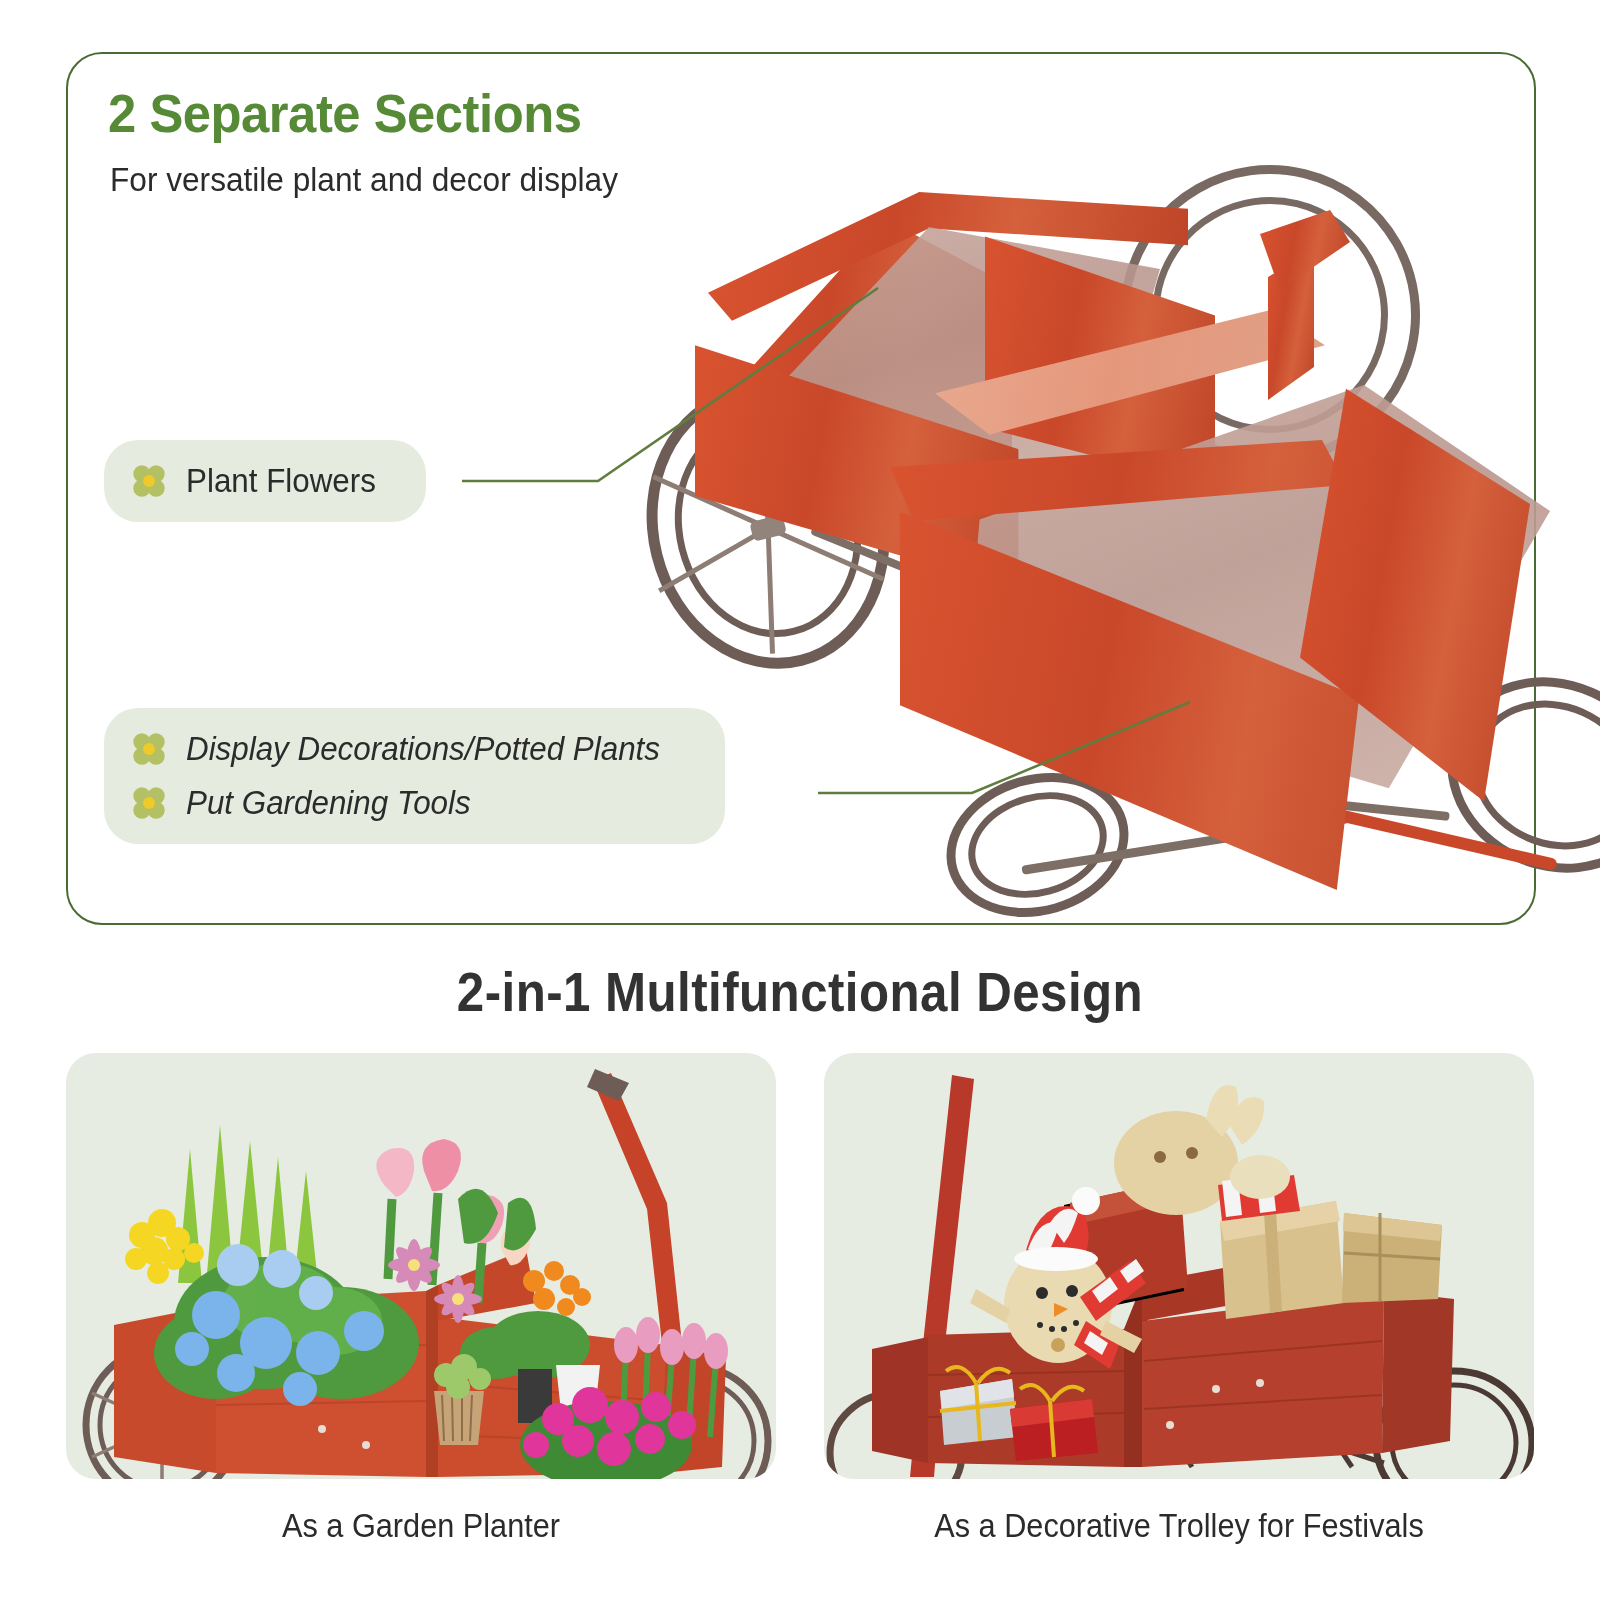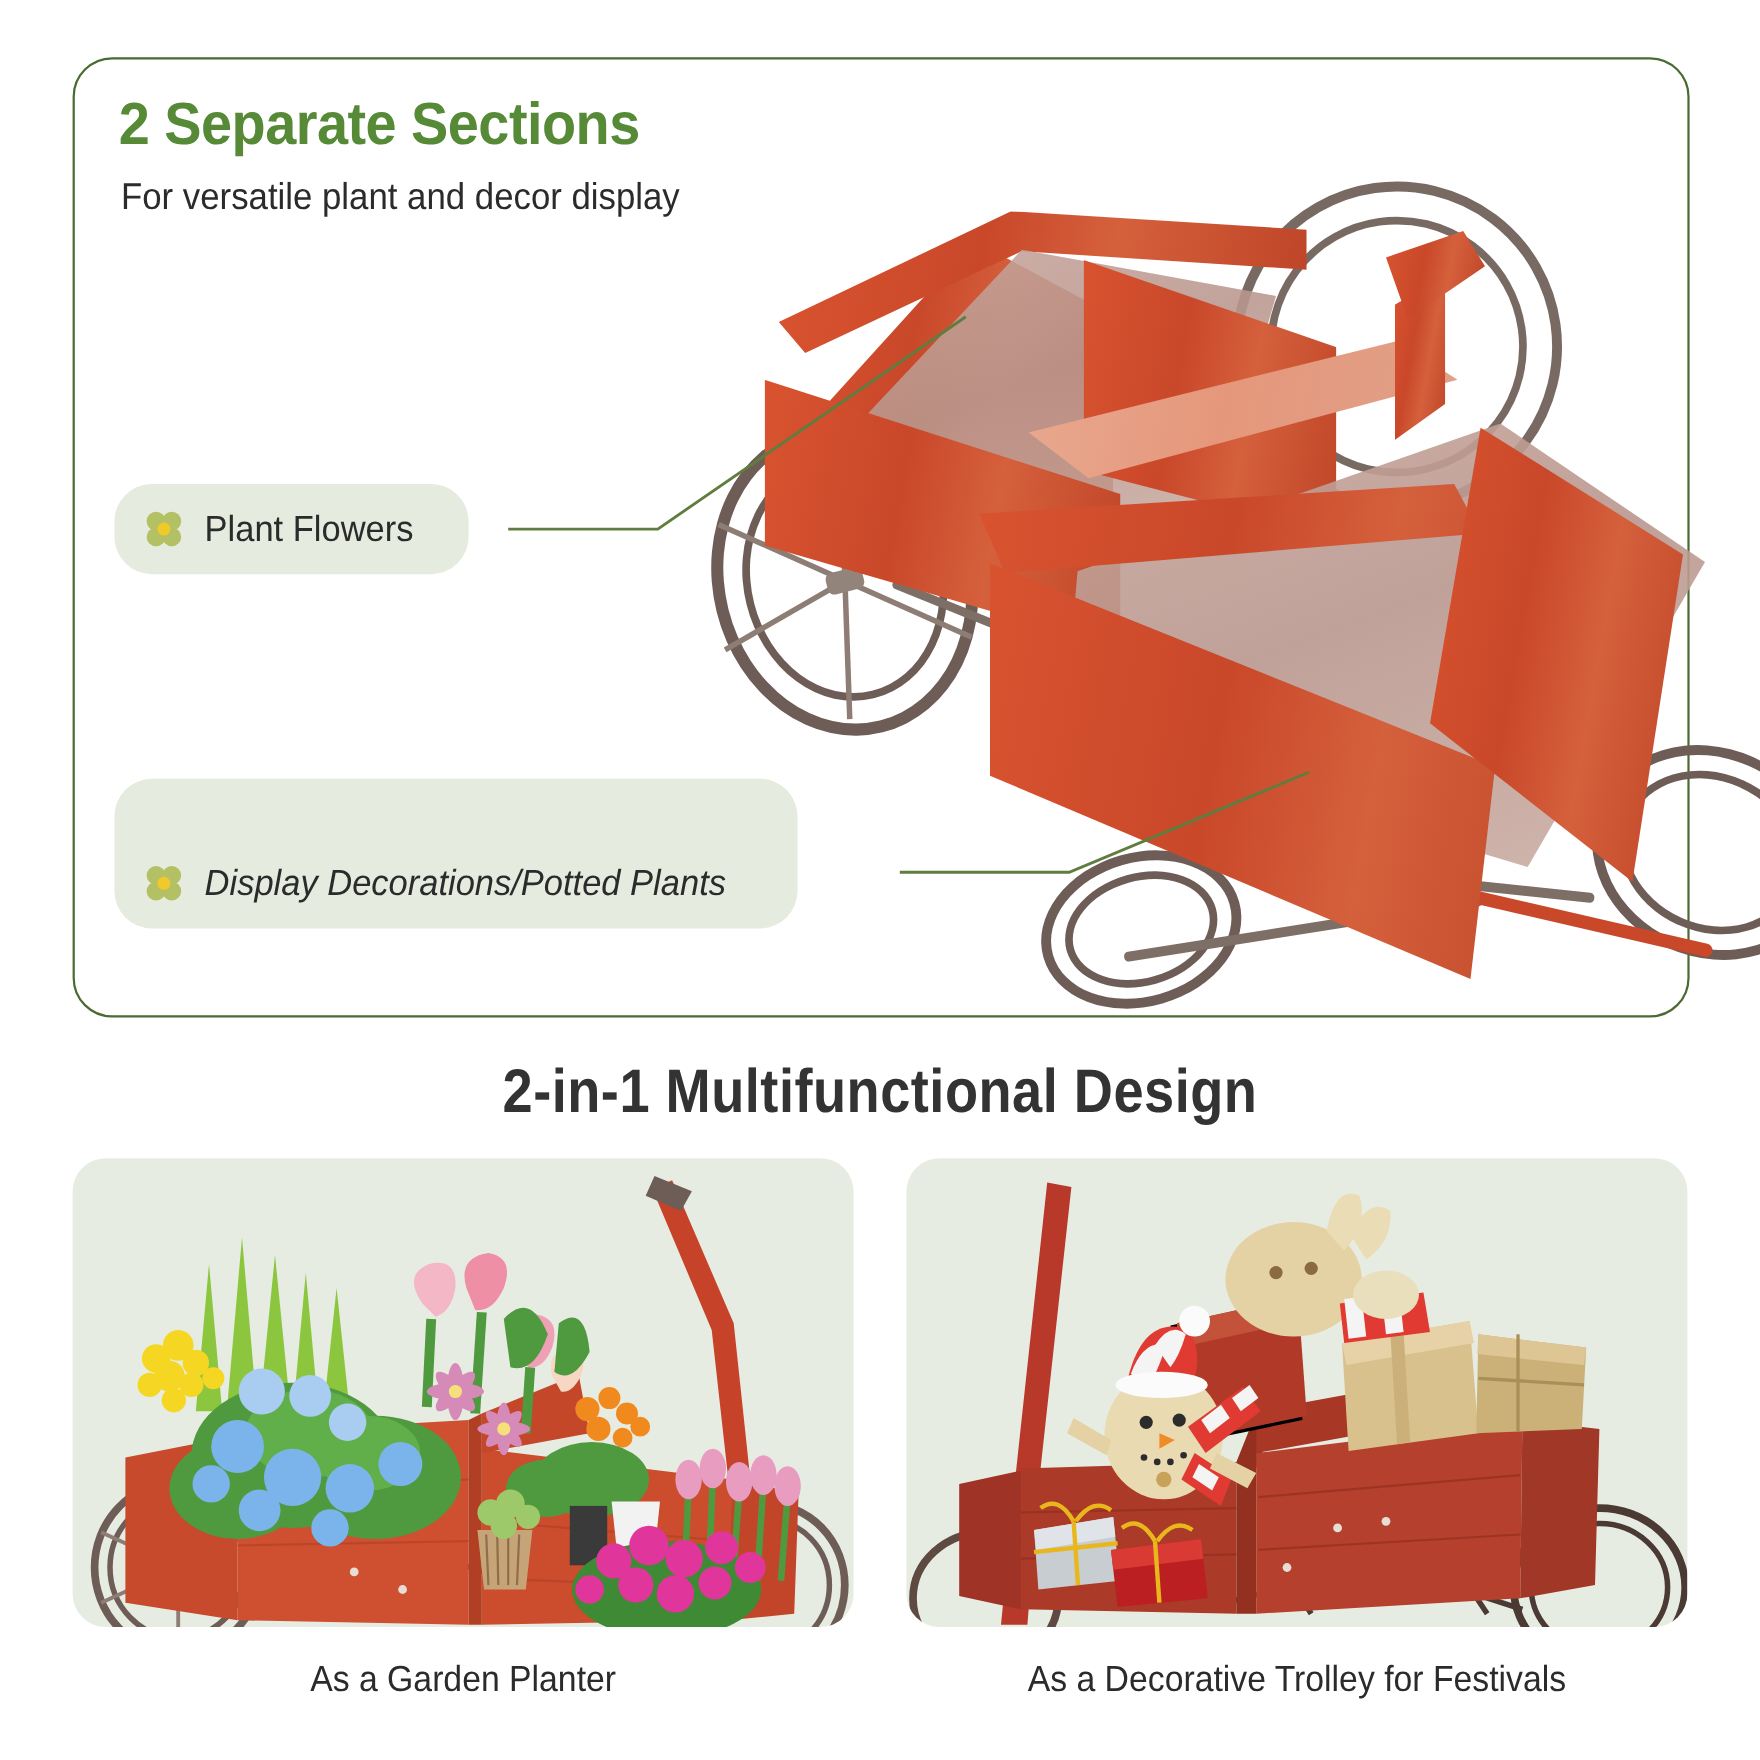--- a/index.html
+++ b/index.html
@@ -281,20 +281,30 @@
     <div class="pill-row">
       <svg class="flower-icon" viewBox="0 0 40 40">
         <circle cx="12.5" cy="12.5" r="9" fill="#b4c064"></circle>
         <circle cx="27.5" cy="12.5" r="9" fill="#b4c064"></circle>
         <circle cx="12.5" cy="27.5" r="9" fill="#b4c064"></circle>
         <circle cx="27.5" cy="27.5" r="9" fill="#b4c064"></circle>
         <circle cx="20" cy="20" r="6.2" fill="#f0c92a"></circle>
       </svg>
       <span class="pill-label">Display Decorations/Potted Plants</span>
     </div>
+    <div class="pill-row">
+      <svg class="flower-icon" viewBox="0 0 40 40">
+        <circle cx="12.5" cy="12.5" r="9" fill="#b4c064"></circle>
+        <circle cx="27.5" cy="12.5" r="9" fill="#b4c064"></circle>
+        <circle cx="12.5" cy="27.5" r="9" fill="#b4c064"></circle>
+        <circle cx="27.5" cy="27.5" r="9" fill="#b4c064"></circle>
+        <circle cx="20" cy="20" r="6.2" fill="#f0c92a"></circle>
+      </svg>
+      <span class="pill-label">Put Gardening Tools</span>
+    </div>
   </div>
 
   <div class="mid-heading">2-in-1 Multifunctional Design</div>
 
   <div class="card card-left">
     <svg class="scene" viewBox="0 0 710 426" xmlns="http://www.w3.org/2000/svg">
 
       <path d="M545 20 L601 150 L617 300 L607 398 L587 398 L597 300 L581 156 L527 28 Z" fill="#c6432a"></path>
       <path d="M529 16 L563 30 L553 48 L521 34 Z" fill="#6d5d56"></path>
 

